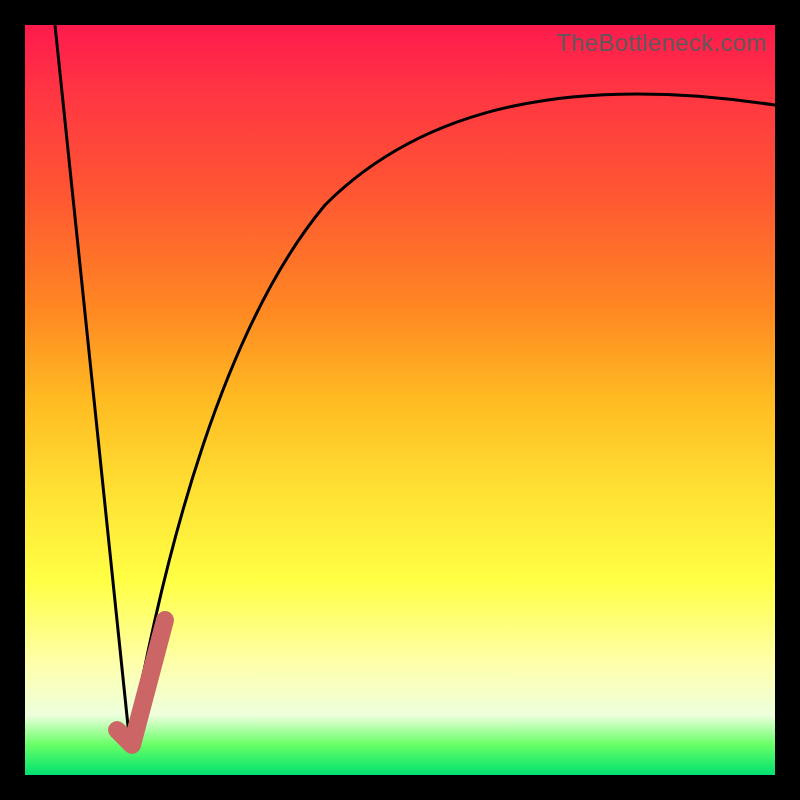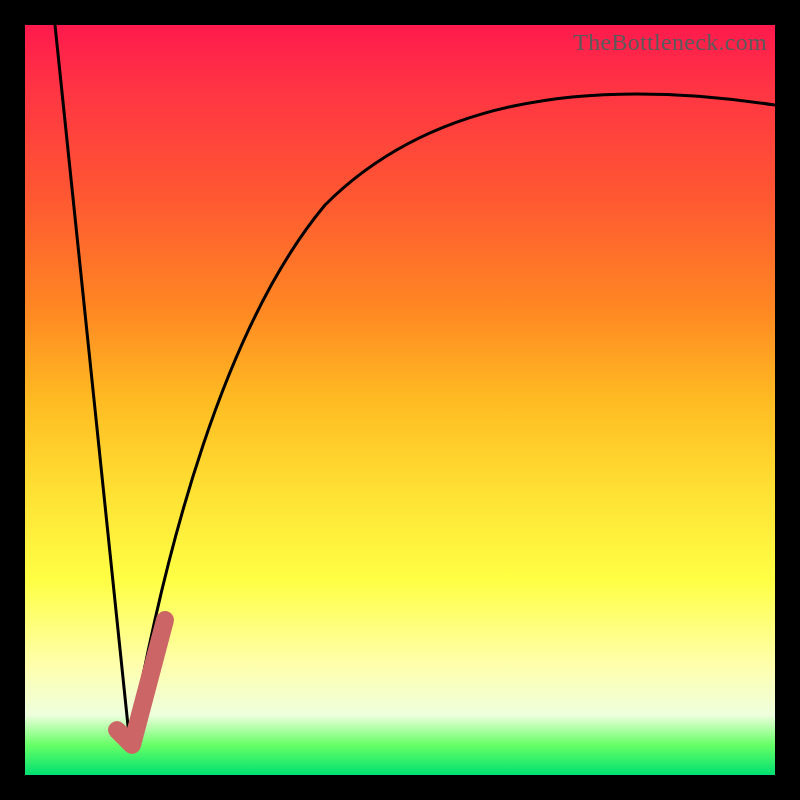--- a/index.html
+++ b/index.html
@@ -32,21 +32,20 @@
   }
   .watermark {
     position: absolute;
     top: 4px;
     right: 8px;
     color: #5a5a5a;
     font-size: 24px;
     font-weight: 500;
     z-index: 3;
     letter-spacing: 0.3px;
-    font-family: Liberation Serif, serif;
   }
   svg.curves {
     position: absolute;
     left: 0;
     top: 0;
     width: 750px;
     height: 750px;
     z-index: 2;
   }
   .curve-black {

